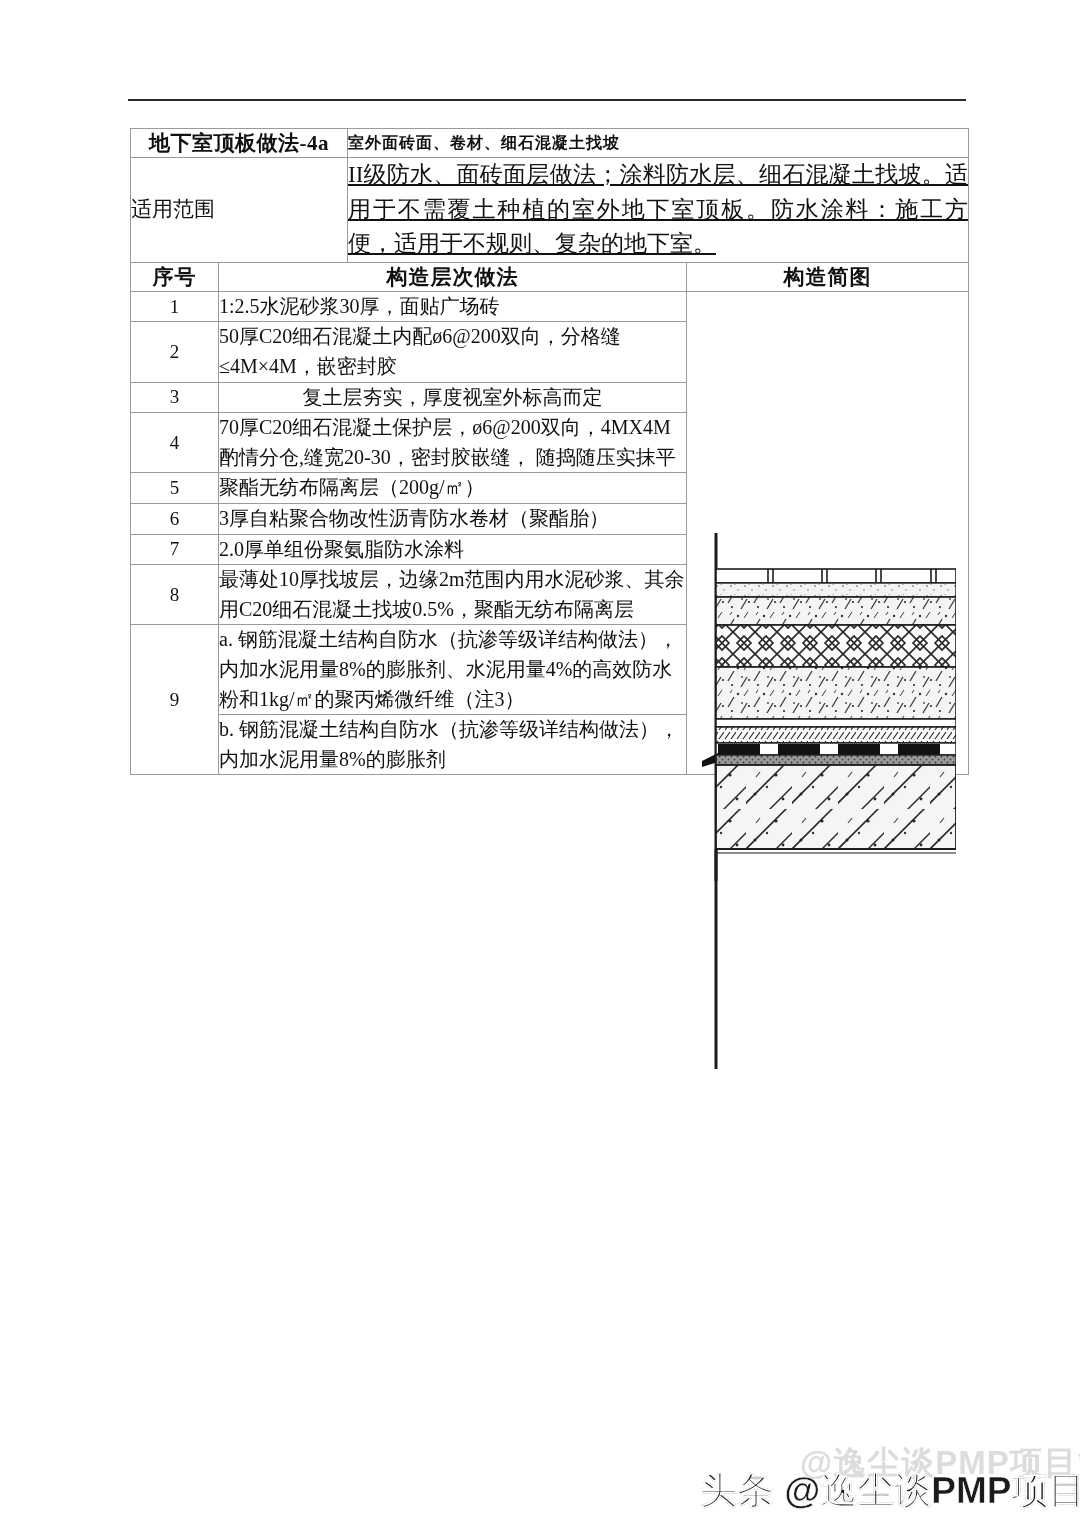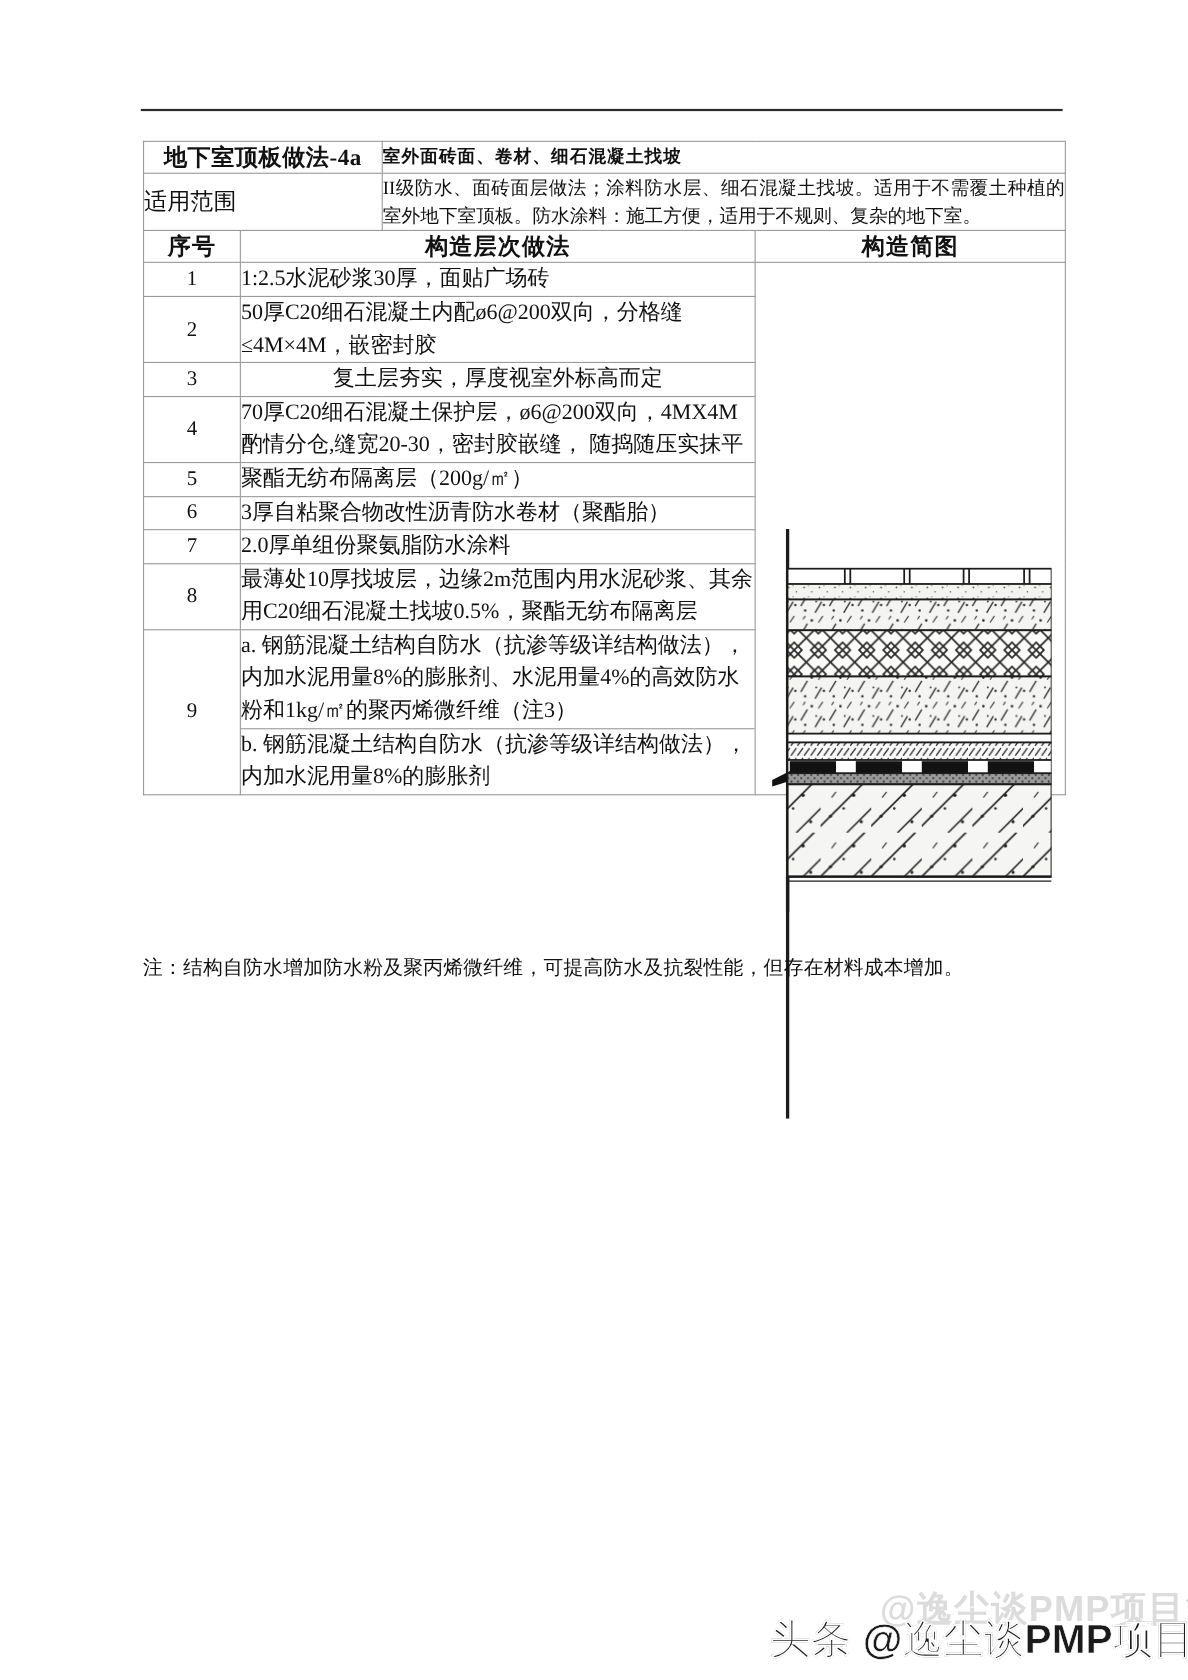--- a/index.html
+++ b/index.html
@@ -65,25 +65,26 @@
     line-height: 1.35;
     padding: 9px 6px;
   }
 
   .scope-label {
     font-size: 21px;
     line-height: 1.5;
     padding: 8px 6px;
   }
   .scope-text {
-    font-size: 17px;
+    font-size: 23px;
     line-height: 1.5;
     text-align: justify;
     text-justify: inter-ideograph;
     padding: 7px 10px 8px 10px;
+    text-decoration: underline;
   }
 
   .col-head {
     text-align: center;
     font-weight: bold;
     font-size: 21px;
     letter-spacing: 1px;
     padding: 7px 4px 8px 4px;
   }
 
@@ -368,20 +369,19 @@
               <tr>
                 <td class="layer-cell">b. 钢筋混凝土结构自防水（抗渗等级详结构做法），内加水泥用量8%的膨胀剂</td>
               </tr>
             </tbody>
           </table>
         </td>
       </tr>
     </tbody>
   </table>
 
-  <div class="note">注：结构自防水增加防水粉及聚丙烯微纤维，可提高防水及抗裂性能，但存在材料成本增加。</div>
 
 
   <div class="wm-faint">@逸尘谈PMP项目管理</div>
 
   <div class="wm-main"><span>头条 </span><span class="wm-handle">@逸尘谈PMP项目管理</span></div>
 
 </div>
 
 </body></html>

